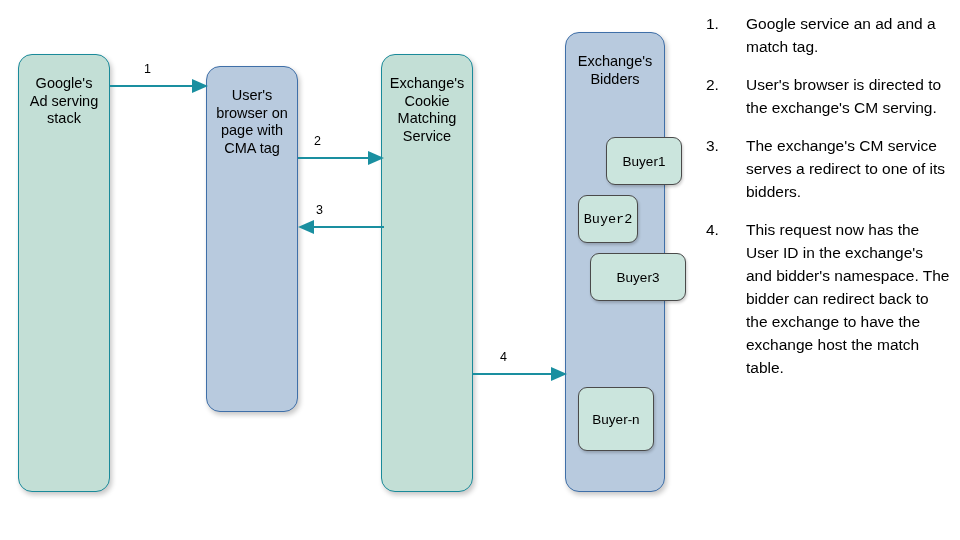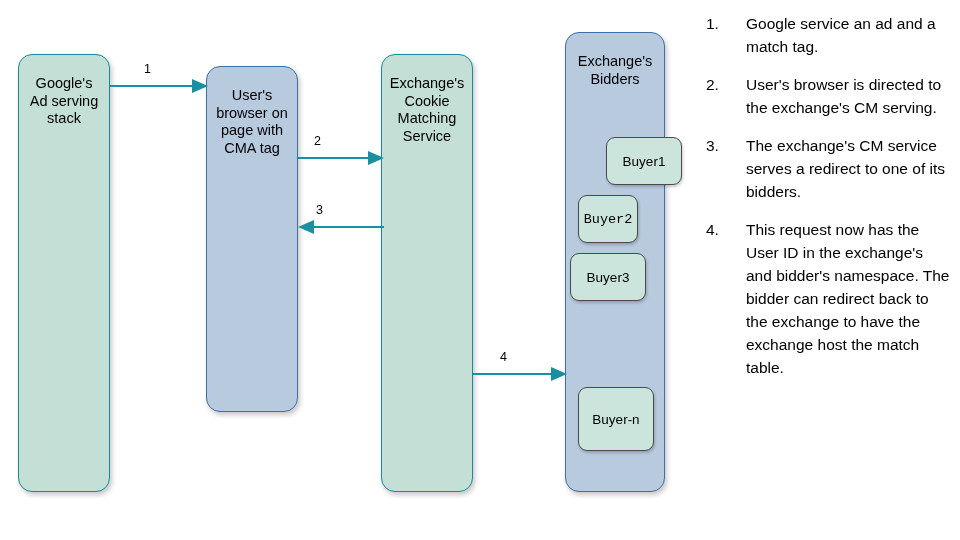--- a/index.html
+++ b/index.html
@@ -132,21 +132,21 @@
 Bidders</div>
 
     <div class="buyer-box" style="left:12px; top:104px; width:76px; height:48px;margin-left:28px;">
       <span>Buyer1</span>
     </div>
 
     <div class="buyer-box" style="left:12px; top:162px; width:60px; height:48px;font-family:Liberation Mono, monospace;">
       <span>Buyer2</span>
     </div>
 
-    <div class="buyer-box" style="left:4px; top:220px; width:76px; height:48px;">
+    <div class="buyer-box" style="left:24px; top:220px; width:96px; height:48px;">
       <span>Buyer3</span>
     </div>
 
     <div class="buyer-box" style="left:12px; top:354px; width:76px; height:64px;">
       <span>Buyer-n</span>
     </div>
   </div>
 
   <svg class="arrow-svg" style="left:108px; top:72px; width:102px; height:28px;" viewBox="0 0 102 28">
     <line x1="2" y1="14" x2="86" y2="14" stroke="#1a8fa0" stroke-width="2.2"></line>

